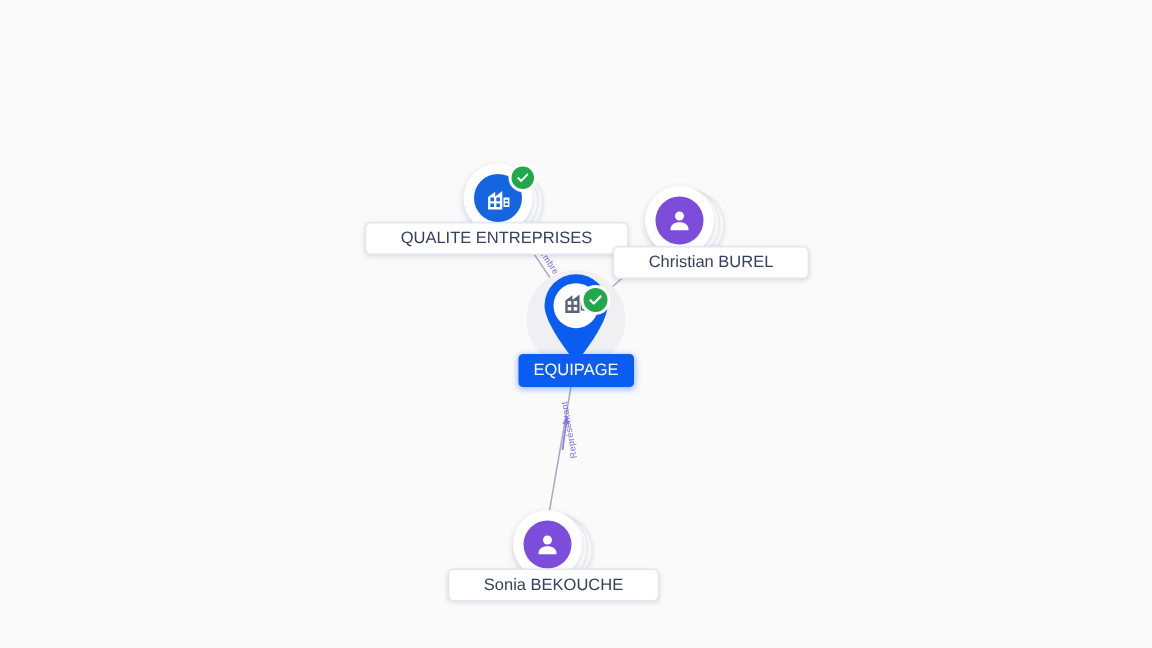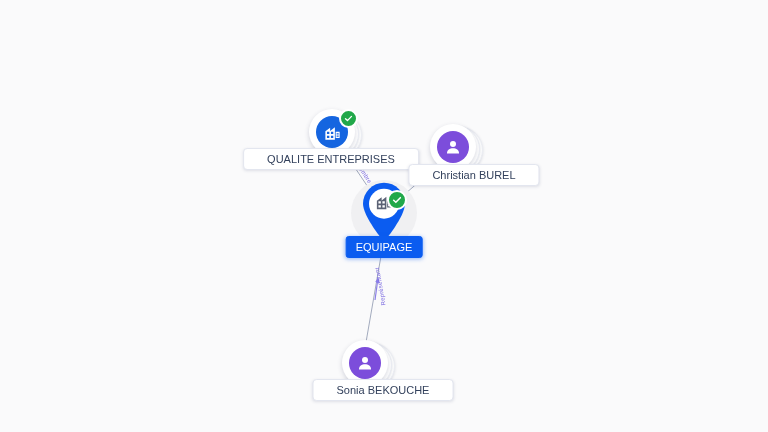--- a/index.html
+++ b/index.html
@@ -149,15 +149,15 @@
       <div class="stack s2"></div>
       <div class="disc"></div>
       <div class="glyph person">
         <svg width="18" height="18" viewBox="0 0 24 24" fill="#ffffff">
           <circle cx="12" cy="8" r="4"></circle>
           <path d="M4 20c0-4.2 3.6-6.4 8-6.4s8 2.2 8 6.4v.6H4V20z"></path>
         </svg>
       </div>
     </div>
   </div>
-  <div class="label" style="left:383px;top:379px;">Sonia BEKOUCHE</div>
+  <div class="label" style="left:369px;top:379px;">Sonia BEKOUCHE</div>
 
 </div>
 
 </body></html>

